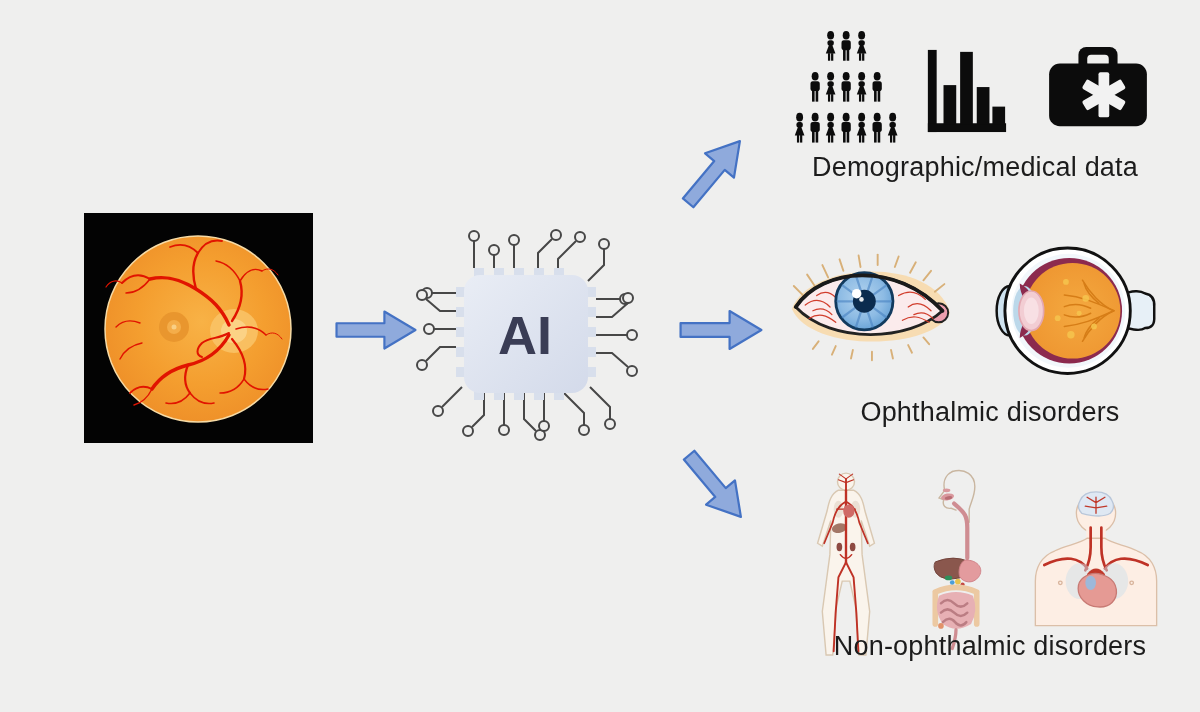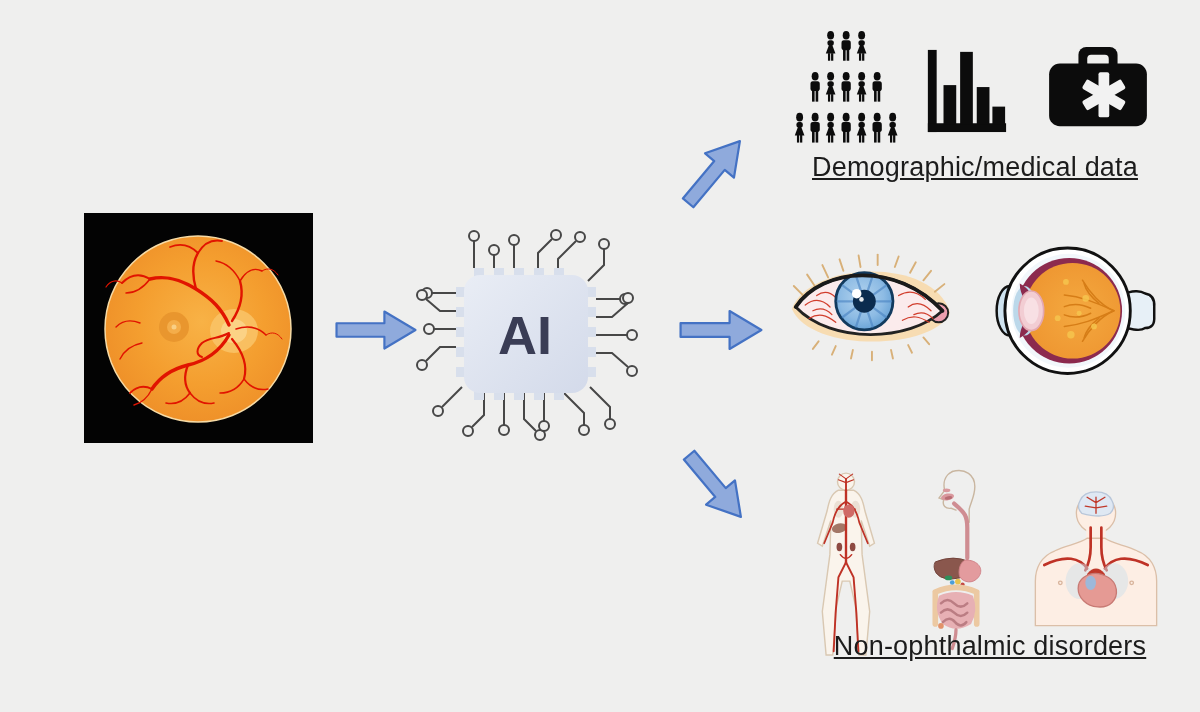--- a/index.html
+++ b/index.html
@@ -1,20 +1,20 @@
 <!DOCTYPE html>
 <html><head>
 <meta charset="utf-8">
 <style>
   html,body{margin:0;padding:0;background:#efefee;}
   .canvas{position:relative;width:1200px;height:712px;background:#efefee;overflow:hidden;
           font-family:"Liberation Sans",sans-serif;}
   .abs{position:absolute;}
   .label{position:absolute;text-align:center;font-size:27px;color:#1c1c1c;line-height:1.1;
-         letter-spacing:.2px;white-space:nowrap;text-decoration:underline;}
+         letter-spacing:.2px;white-space:nowrap;}
   .block-arrow{fill:#8faadc;stroke:#4472c4;stroke-width:2.6;stroke-linejoin:round;}
   .blk{fill:#0c0c0c;}
   svg{display:block;}
 </style>
 </head>
 <body>
 
 <div class="canvas">
 
   <svg width="0" height="0" style="position:absolute" aria-hidden="true">
@@ -324,20 +324,21 @@
           <circle cx="102" cy="84" r="3"></circle>
           <circle cx="86" cy="46" r="3.5"></circle>
       </g>
       <ellipse cx="36" cy="81" rx="14" ry="30" fill="#bcd8ea"></ellipse>
       <path d="M30 48 Q42 54 44 64 L36 68 Q30 58 30 48 Z" fill="#8c2a4e"></path>
       <path d="M30 114 Q42 108 44 98 L36 94 Q30 104 30 114 Z" fill="#8c2a4e"></path>
       <ellipse cx="44" cy="81" rx="15" ry="24" fill="#f2cdd3" stroke="#e3a8b2" stroke-width="2"></ellipse>
       <ellipse cx="44" cy="81" rx="9" ry="16" fill="#f8e0e4"></ellipse>
     </svg>
   </div>
+  <div class="label" style="left:790px;top:398px;width:400px;">Ophthalmic disorders</div>
 
   <div class="abs" style="left:810px;top:470px;">
     <svg width="72" height="192" viewBox="0 0 76 200">
       <g fill="#faf4ec" stroke="#d9c8b2" stroke-width="1.5">
         <circle cx="38" cy="11" r="9"></circle>
         <path d="M30 20 C22 24 20 32 18 42 L8 76 L13 79 L22 52 L21 88 L13 148 L17 194 L24 194 L28 142 L34 116 H42 L48 142 L52 194 L59 194 L63 148 L55 88 L54 52 L63 79 L68 76 L58 42 C56 32 54 24 46 20 Z"></path>
       </g>
       <ellipse cx="30" cy="40" rx="5" ry="9" fill="#cdb9a8" opacity="0.35"></ellipse>
       <ellipse cx="48" cy="40" rx="5" ry="9" fill="#cdb9a8" opacity="0.35"></ellipse>
       <ellipse cx="31" cy="60" rx="8" ry="5" fill="#93604f" opacity="0.85" transform="rotate(-12 31 60)"></ellipse>

